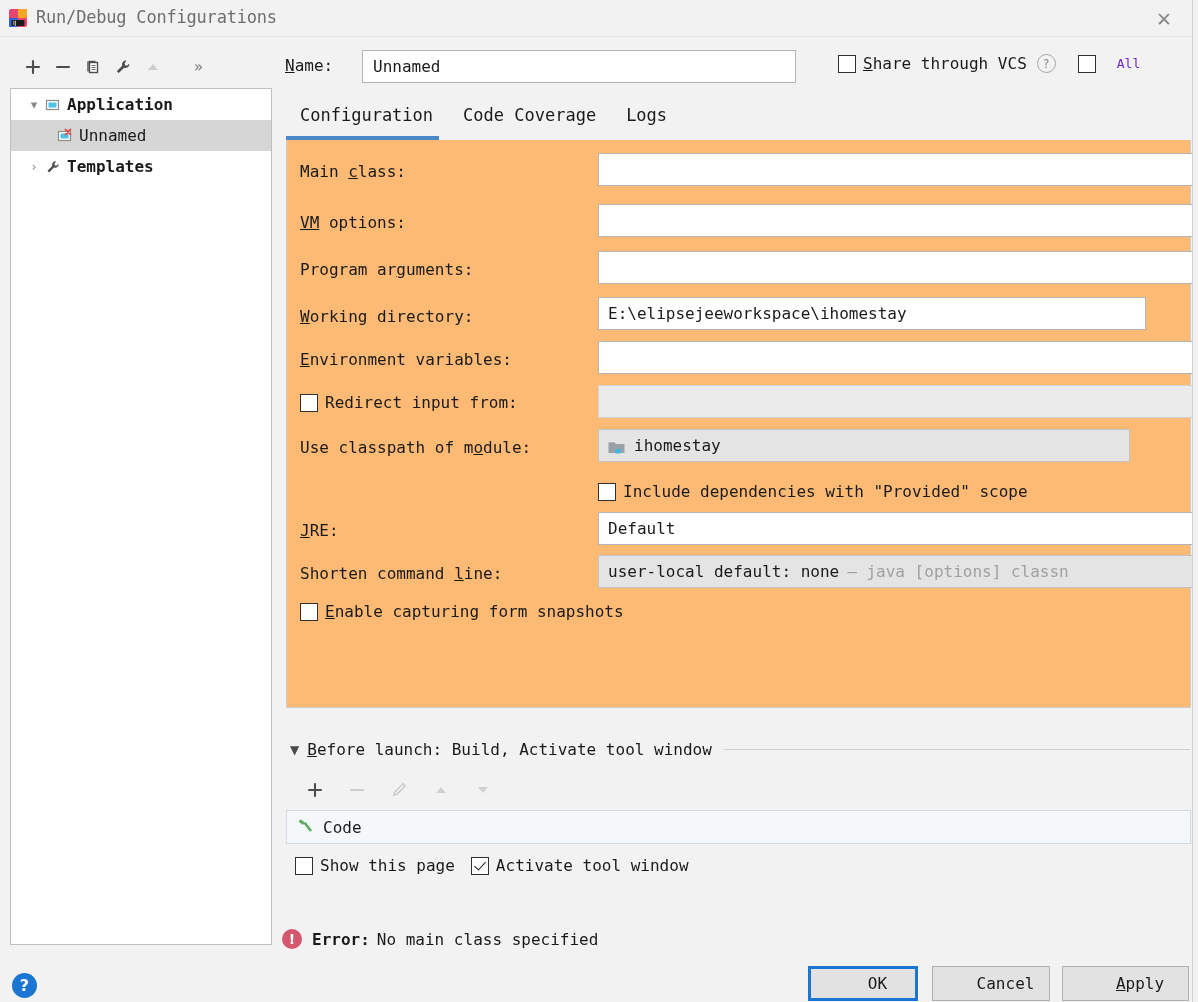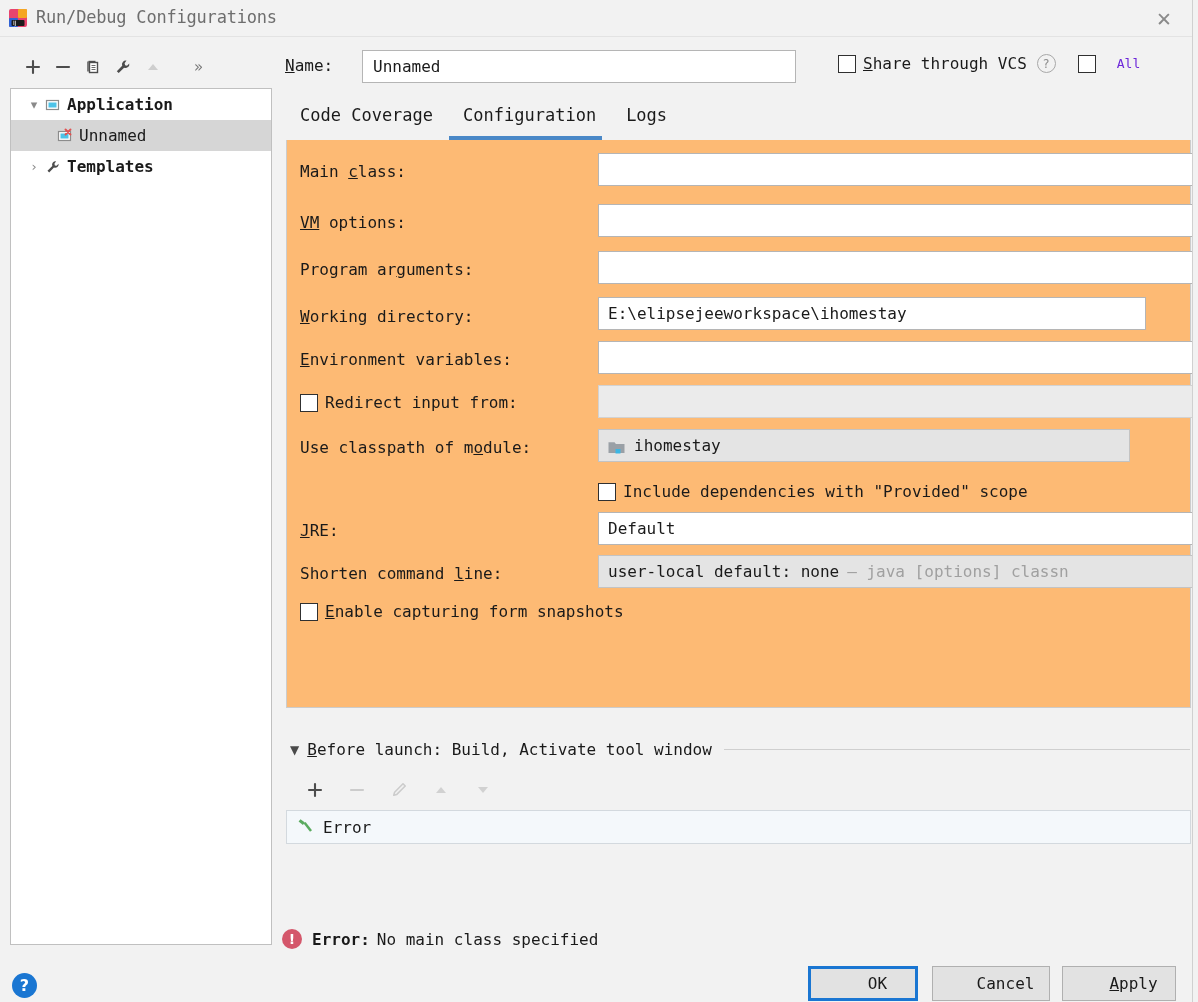--- a/index.html
+++ b/index.html
@@ -390,25 +390,25 @@
       <span class="tree-icon">
         <svg width="16" height="16" viewBox="0 0 18 18">
           <path d="M12.5 2.6a3.9 3.9 0 0 0-4.3 5.2l-5.4 5.4 1.9 1.9 5.4-5.4a3.9 3.9 0 0 0 5.2-4.3l-2.3 2.3-1.9-.5-.5-1.9z" fill="#4d4d4d"></path>
         </svg>
       </span>
       <span class="tree-label bold">Templates</span>
     </div>
   </div>
 
   <div class="tabs">
+    <div class="tab active">
+      <span>Configuration</span>
+    </div>
     <div class="tab">
       <span>Code Coverage</span>
-    </div>
-    <div class="tab active">
-      <span>Configuration</span>
     </div>
     <div class="tab">
       <span>Logs</span>
     </div>
   </div>
 
   <div class="config-panel">
 
     <div class="frow" style="left:13px; top:22px;">
       <span class="flabel">Main <span class="mn">c</span>lass:</span>
@@ -515,37 +515,43 @@
     </span>
   </div>
 
   <div class="bl-list">
     <span>
       <svg width="19" height="19" viewBox="0 0 19 19">
         <path d="M4.5 3.2l4.4 3.2-2 2.6L2.6 5.6z" fill="#5aab5f"></path>
         <path d="M7.6 7.4L14 15.8l2-1.5L9.6 5.9z" fill="#5aab5f"></path>
       </svg>
     </span>
-    <span class="bl-list-label">Error</span>
-  </div>
-
+    <span class="bl-list-label">Code</span>
+  </div>
+
+  <div class="bl-checks">
+    <span class="cb"></span>
+    <span class="cb-text">Show this page</span>
+    <span class="cb checked" style="margin-left:16px;"></span>
+    <span class="cb-text">Activate tool window</span>
+  </div>
 
   <div class="error-row">
     <span class="err-ic">!</span>
     <span class="err-strong">Error:</span>
     <span class="err-msg">No main class specified</span>
   </div>
 
   <div class="help-btn">?</div>
 
   <div class="btn default" style="left:808px; width:110px;">
     <span>OK</span>
   </div>
   <div class="btn" style="left:932px; width:118px;">
     <span>Cancel</span>
   </div>
-  <div class="btn" style="left:1062px; width:114px;">
+  <div class="btn" style="left:1062px; width:127px;">
     <span><span class="mn">A</span>pply</span>
   </div>
 
   <div class="edge"></div>
 
 </div>
 
 </body></html>

